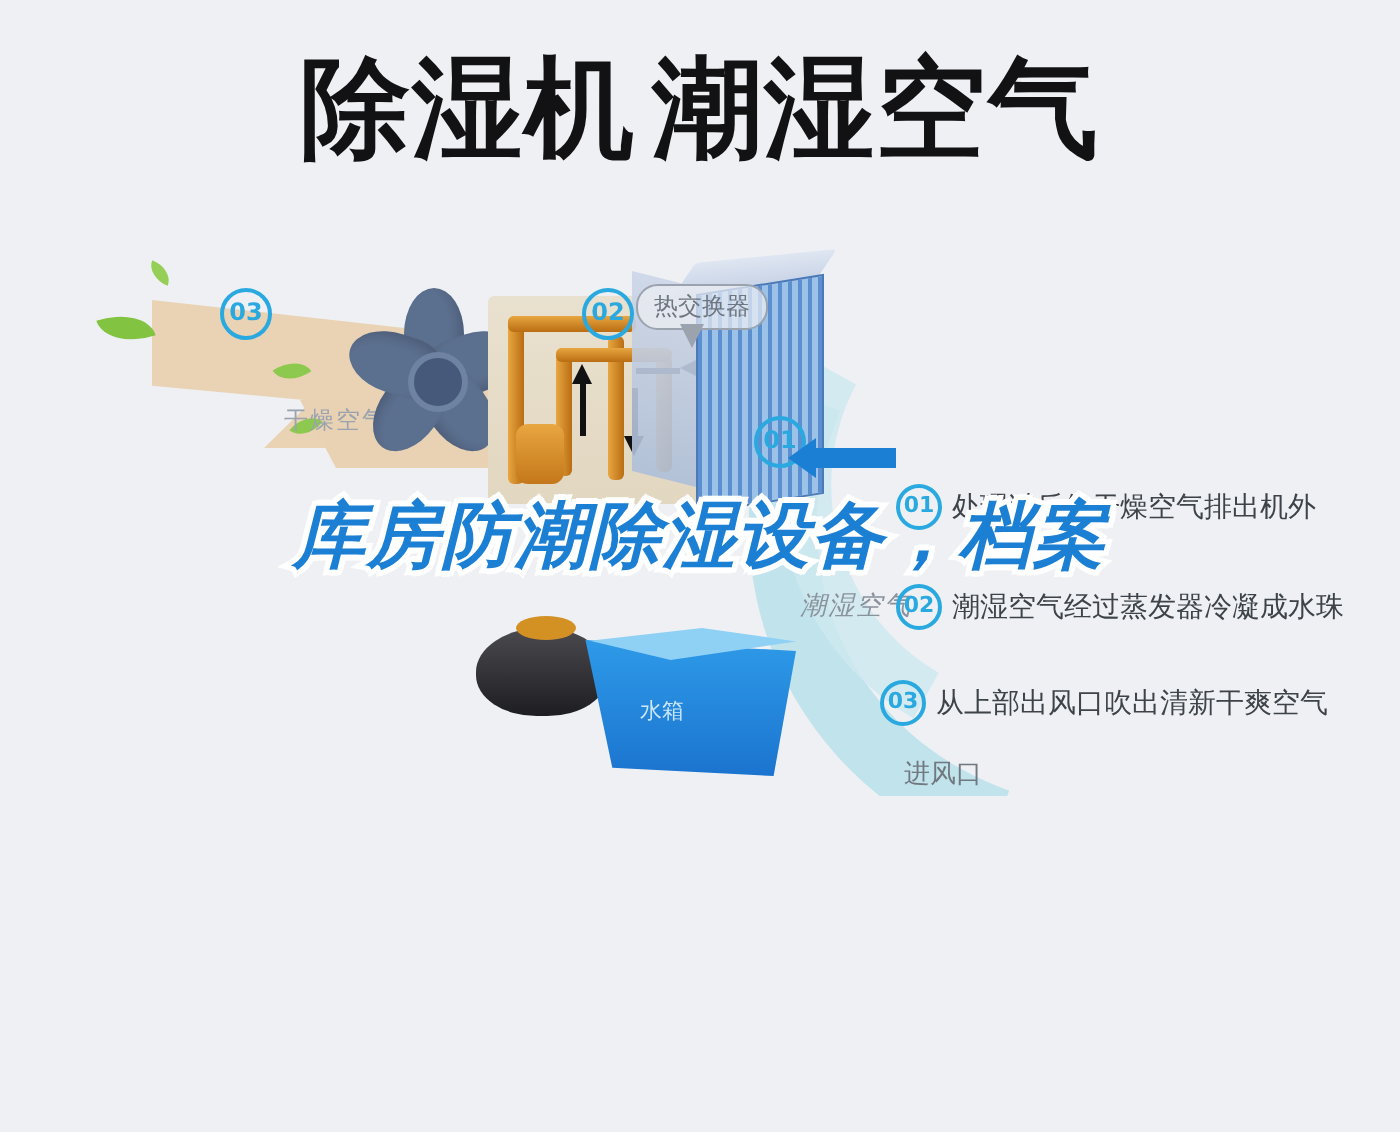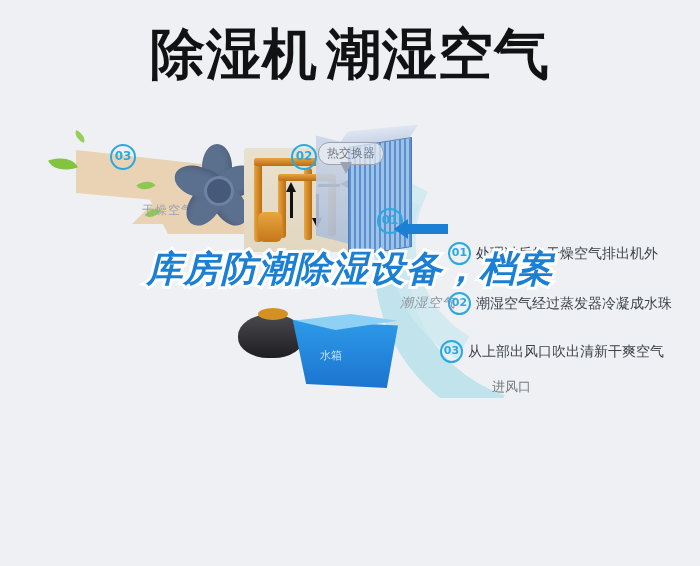--- a/index.html
+++ b/index.html
@@ -324,21 +324,20 @@
     font-family: "DejaVu Sans", sans-serif;
     letter-spacing: 1px;
     font-style: italic;
   }
   .inlet-label {
     position: absolute;
     left: 452px; top: 270px;
     font-size: 13px;
     color: #707880;
     font-family: "DejaVu Sans", sans-serif;
-    margin-left: 40px;
   }
 
   
   .step {
     position: absolute;
     font-size: 14px;
     color: #3d4348;
     font-family: "DejaVu Sans", sans-serif;
     white-space: nowrap;
   }

